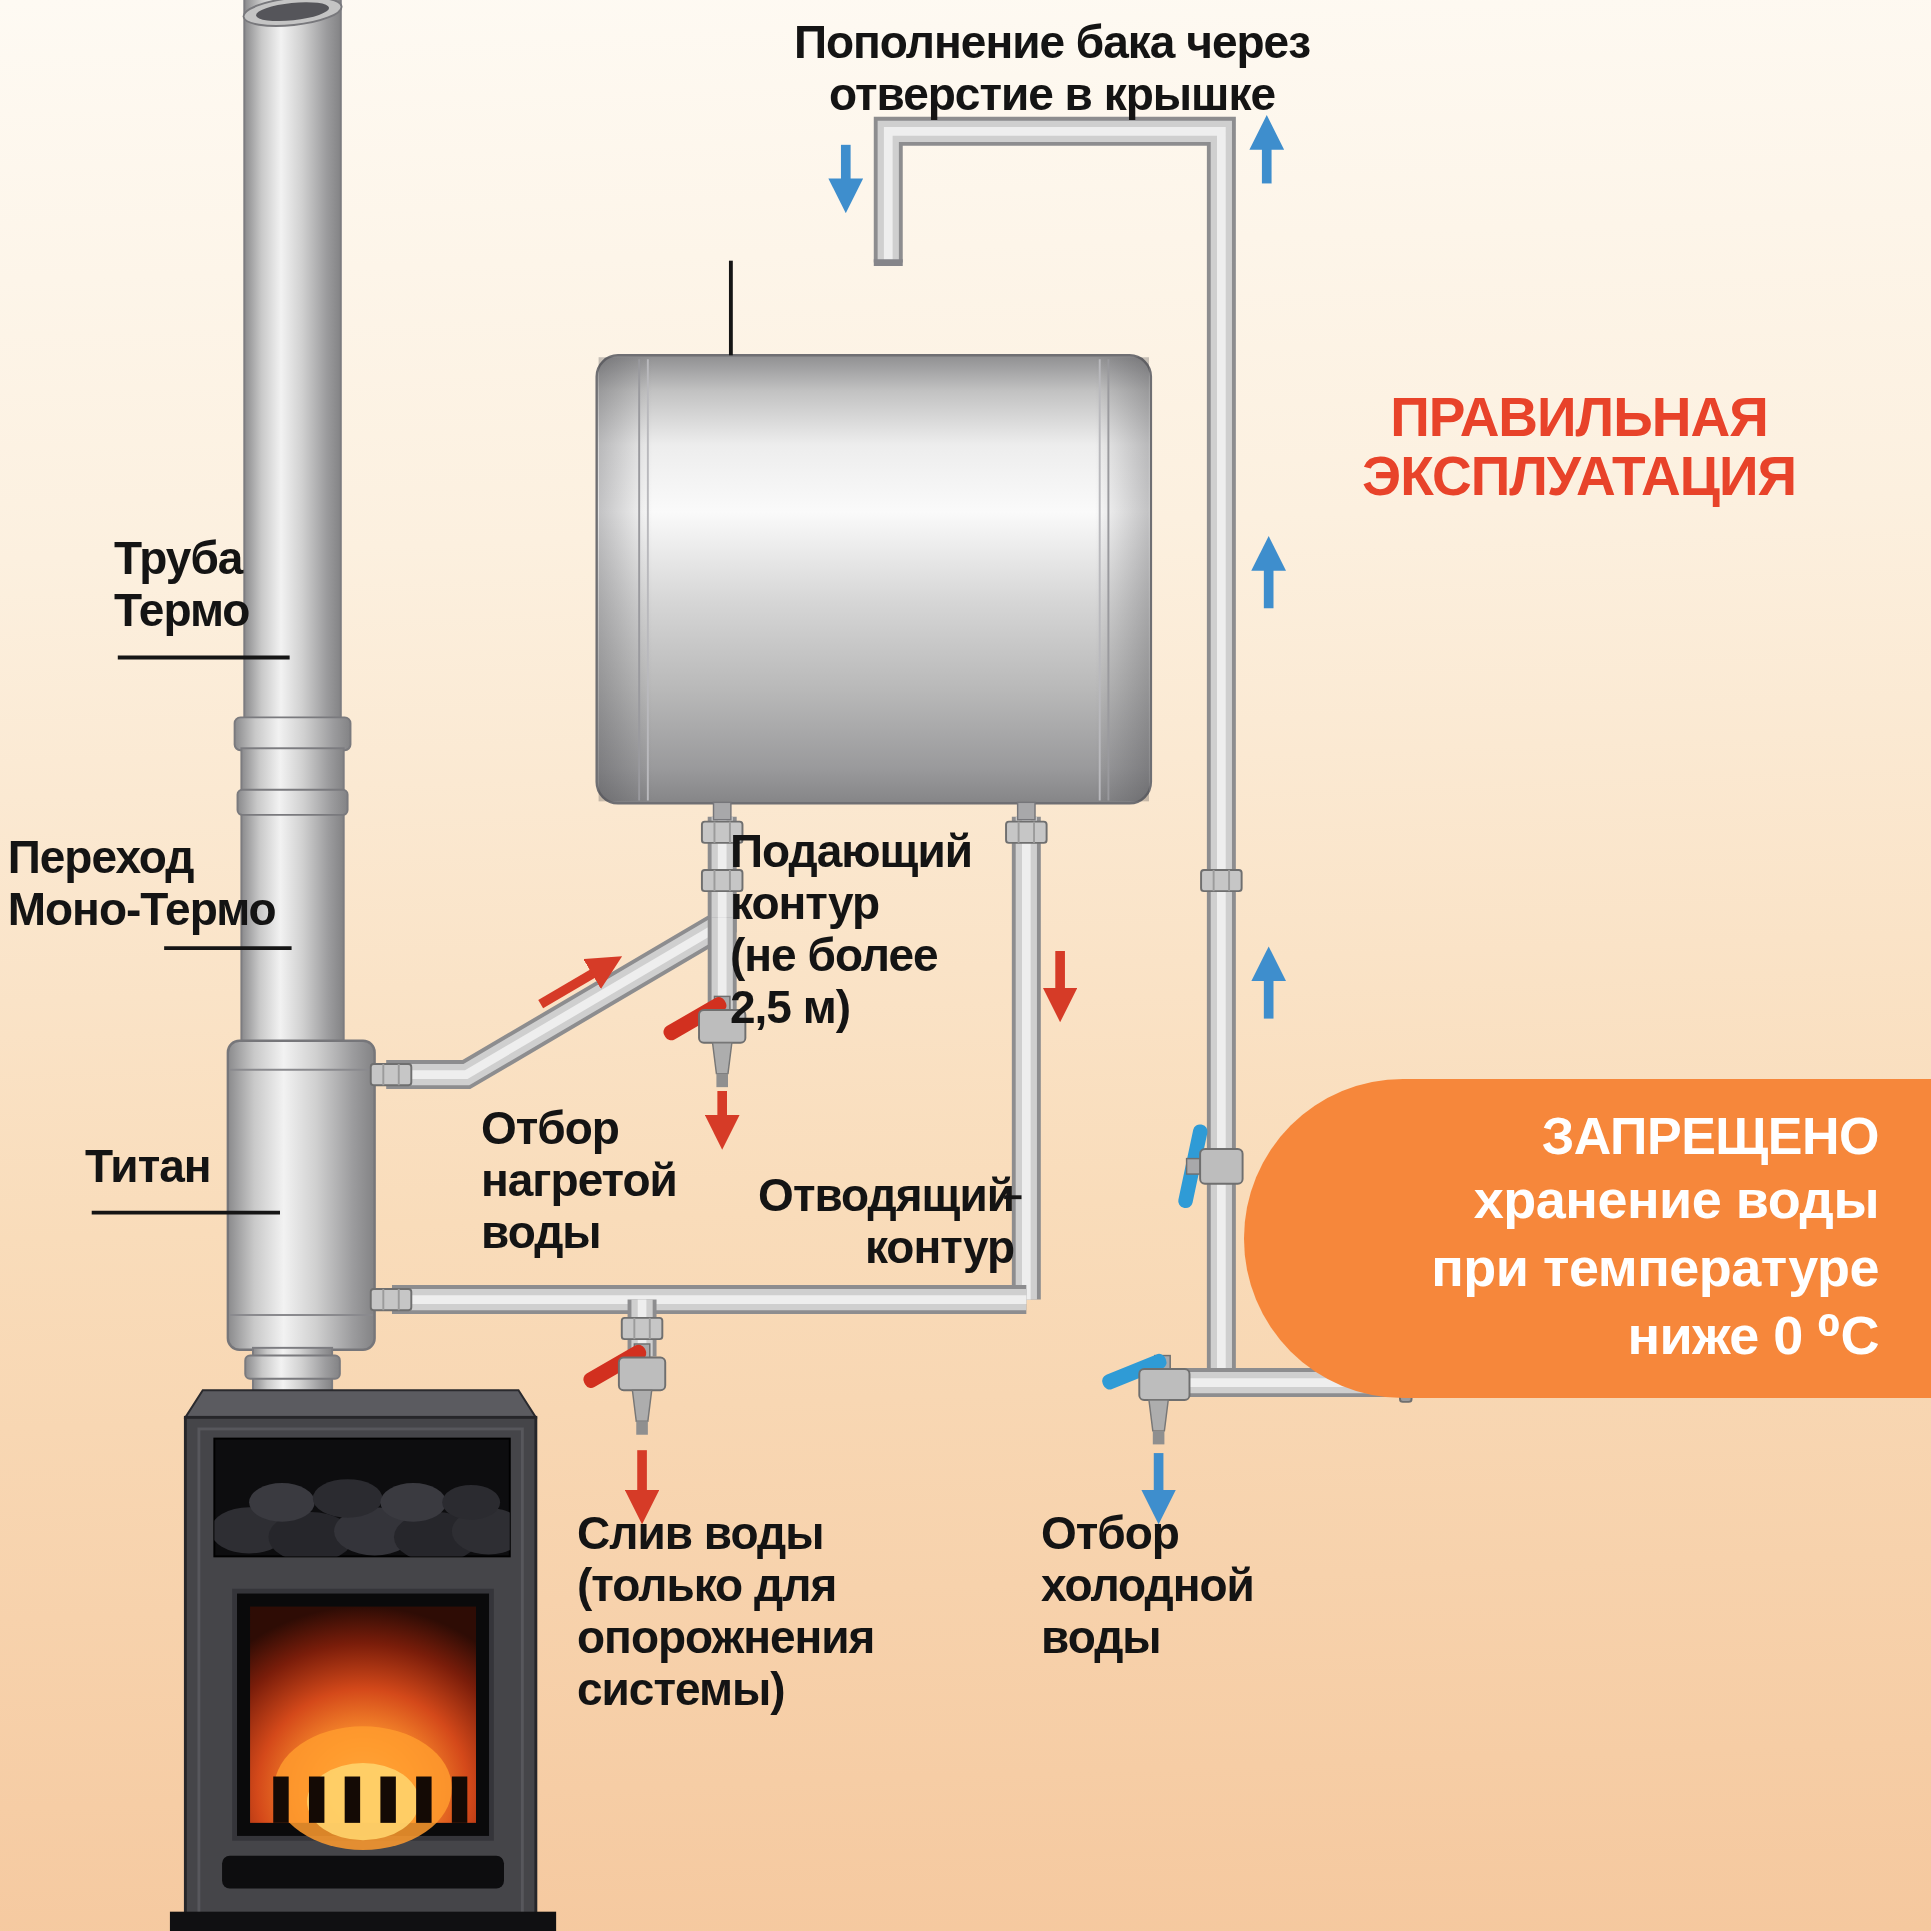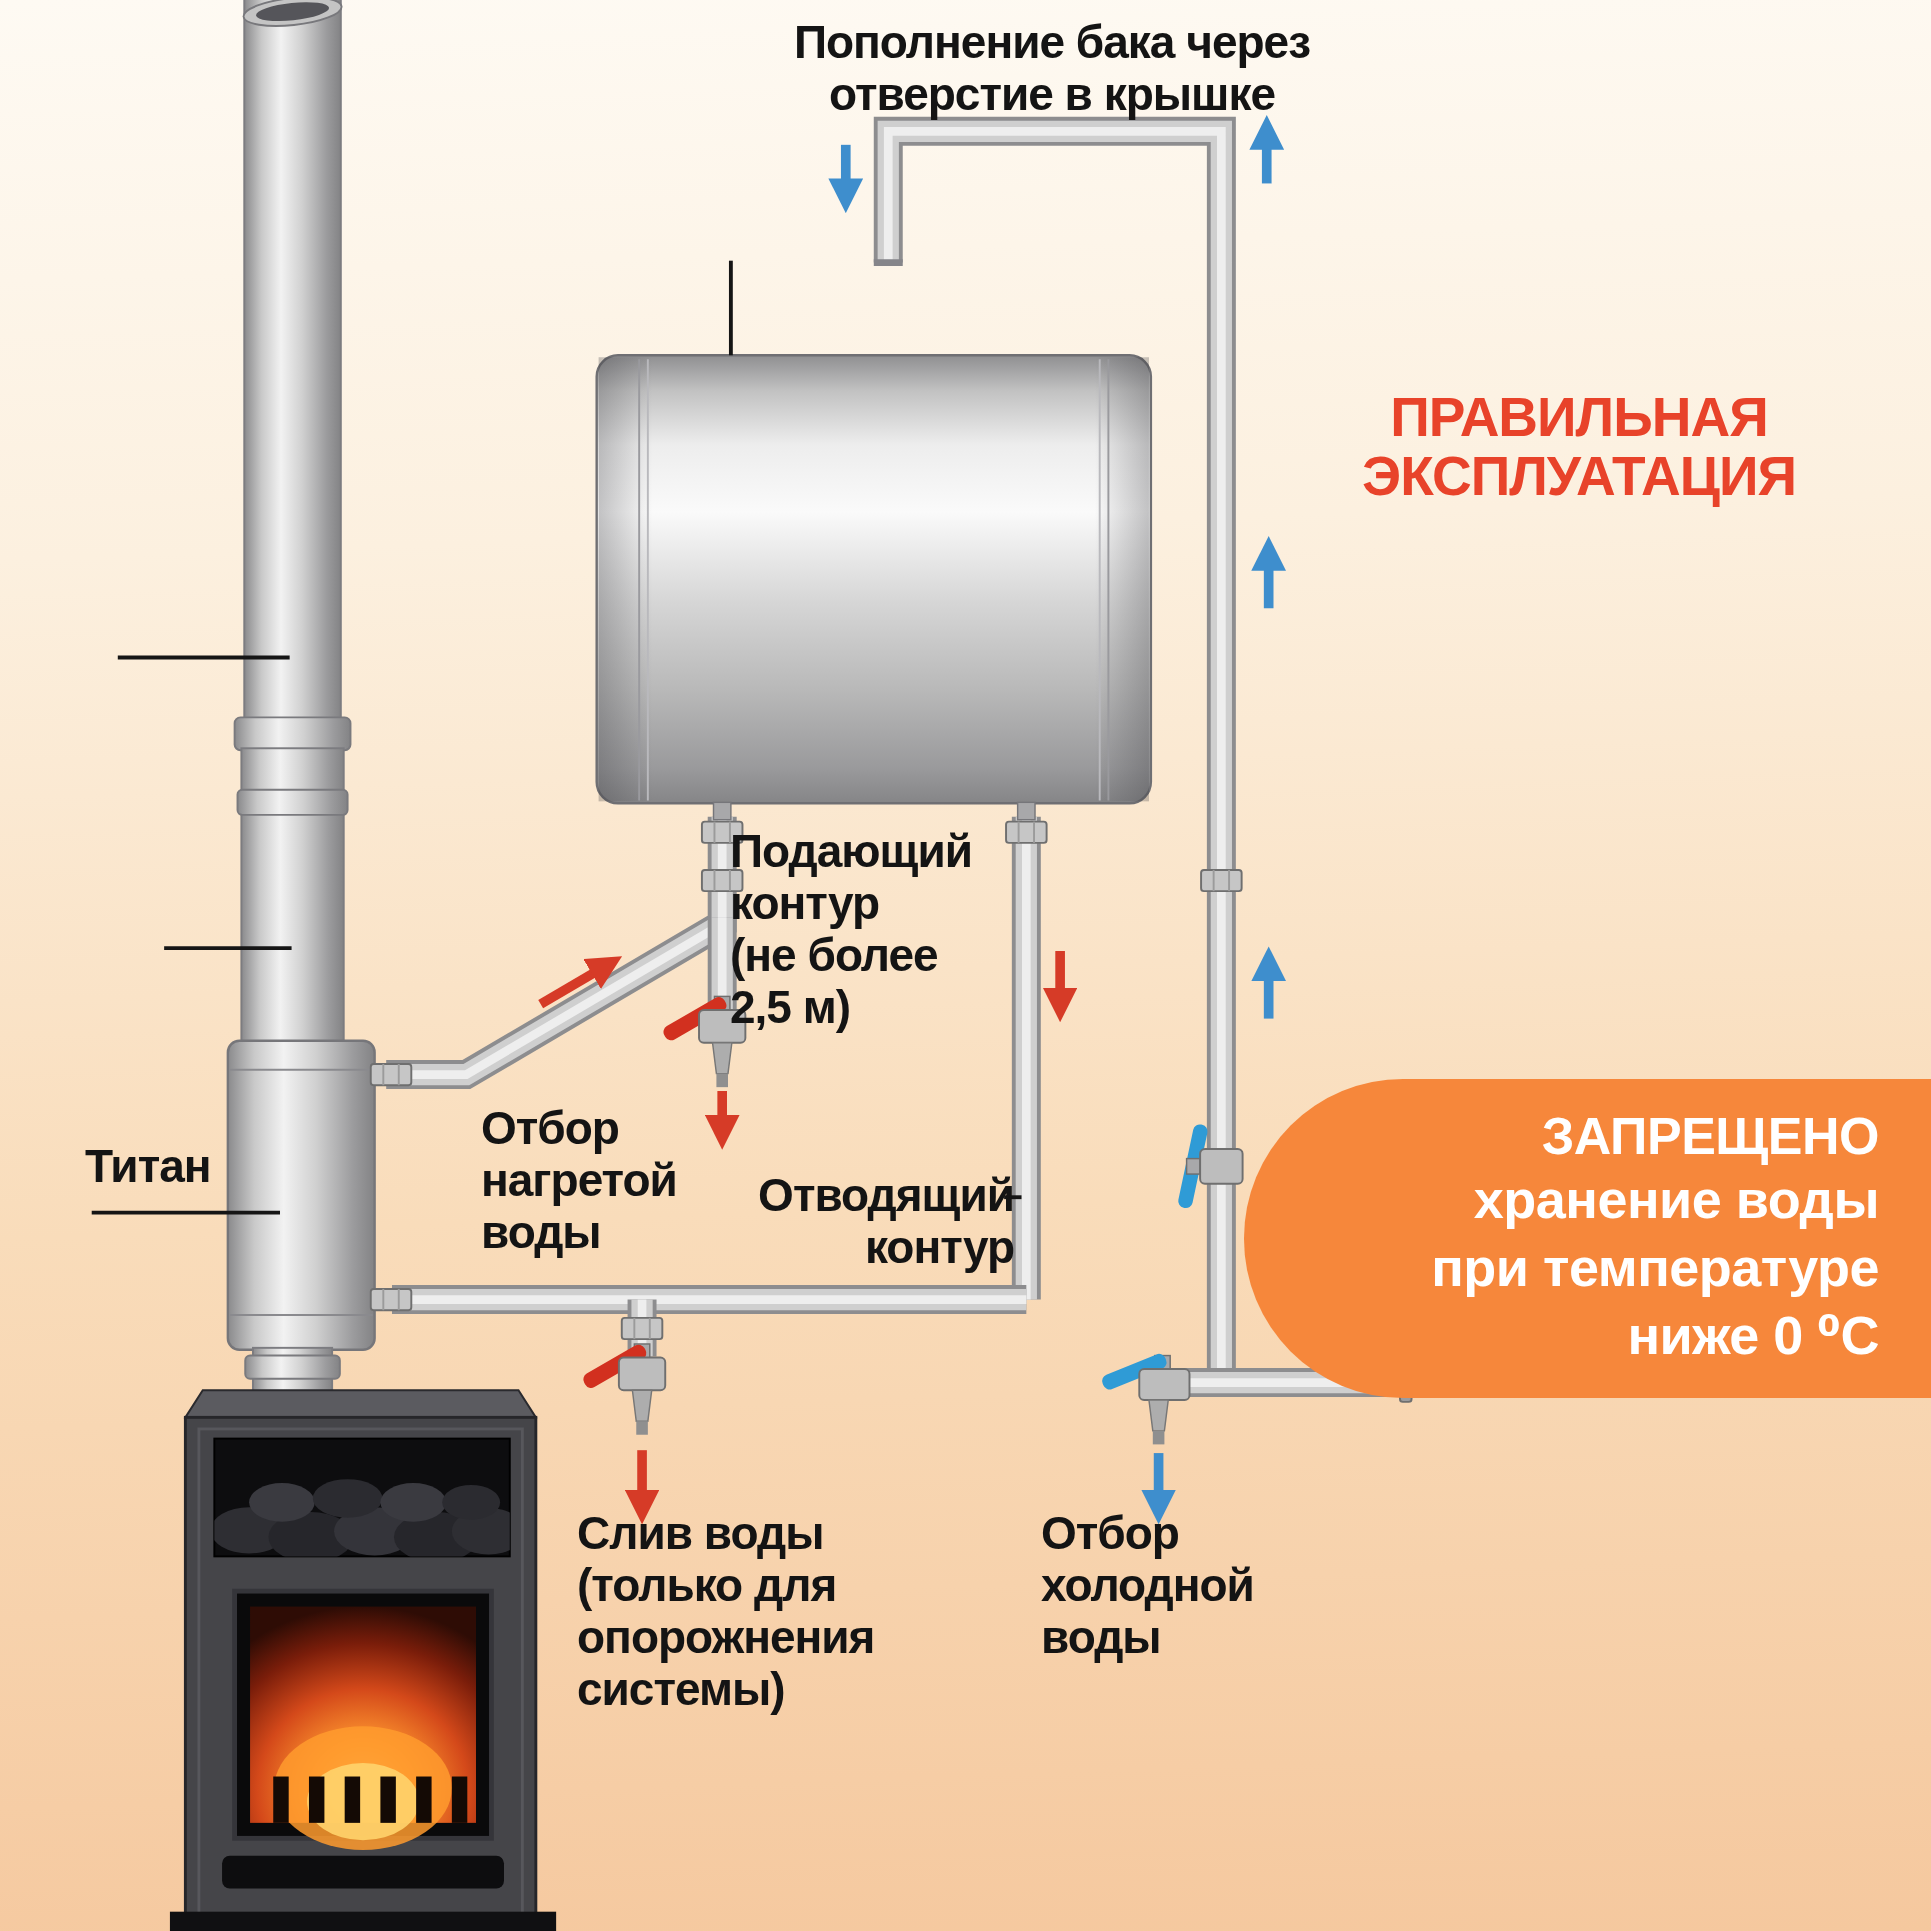--- a/index.html
+++ b/index.html
@@ -262,21 +262,25 @@
     <line class="leader" x1="170" y1="982" x2="302" y2="982"></line>
     <line class="leader" x1="95" y1="1256" x2="290" y2="1256"></line>
     <line class="leader" x1="1040" y1="1240" x2="1058" y2="1240"></line>
   </g>
 </svg>
 
 <div class="lbl center" style="left:714px;top:17.4px;width:676px;">Пополнение бака через
 отверстие в крышке</div>
 
 
-
+<div class="lbl" style="left:114px;top:533px;width:212px;">Труба
+Термо</div>
+
+<div class="lbl" style="left:7.7px;top:832px;width:299px;">Переход
+Моно-Термо</div>
 
 <div class="lbl" style="left:85px;top:1141px;width:193px;">Титан</div>
 
 <div class="lbl" style="left:730px;top:826px;width:280px;">Подающий
 контур
 (не более
 2,5 м)</div>
 
 <div class="lbl" style="left:481px;top:1103px;width:241px;">Отбор
 нагретой

